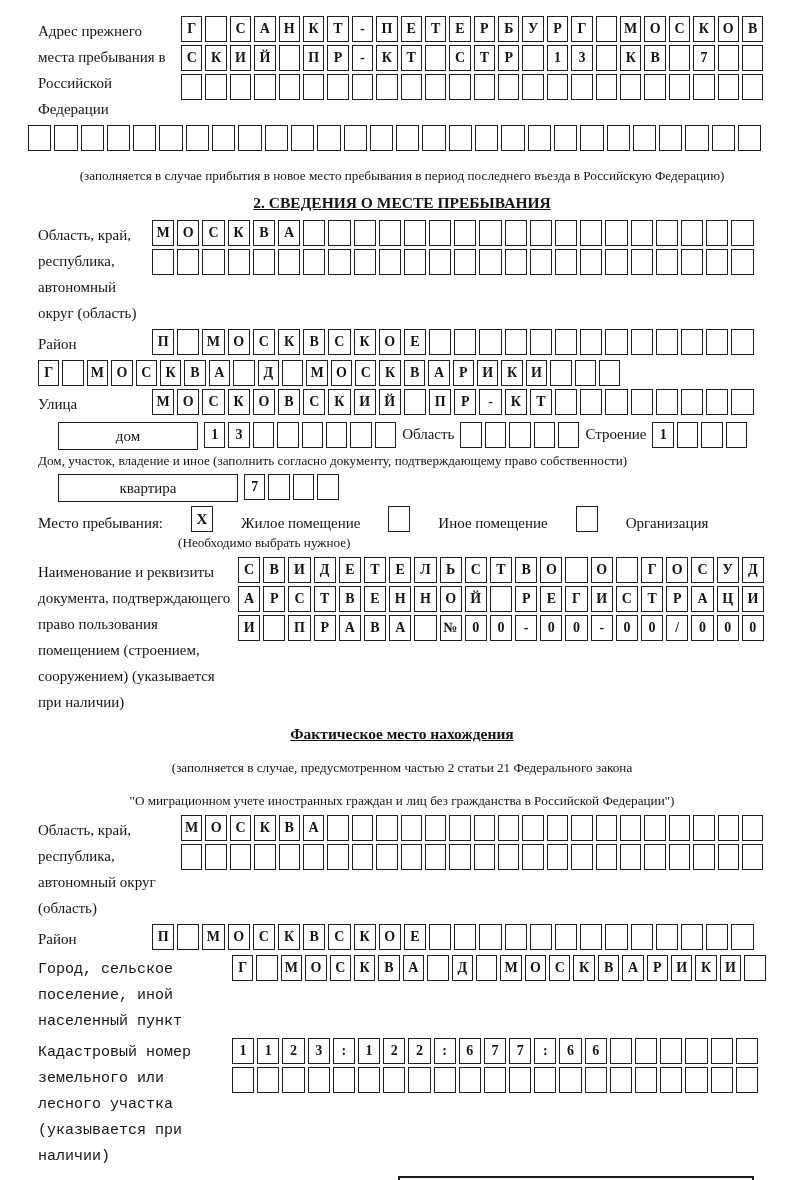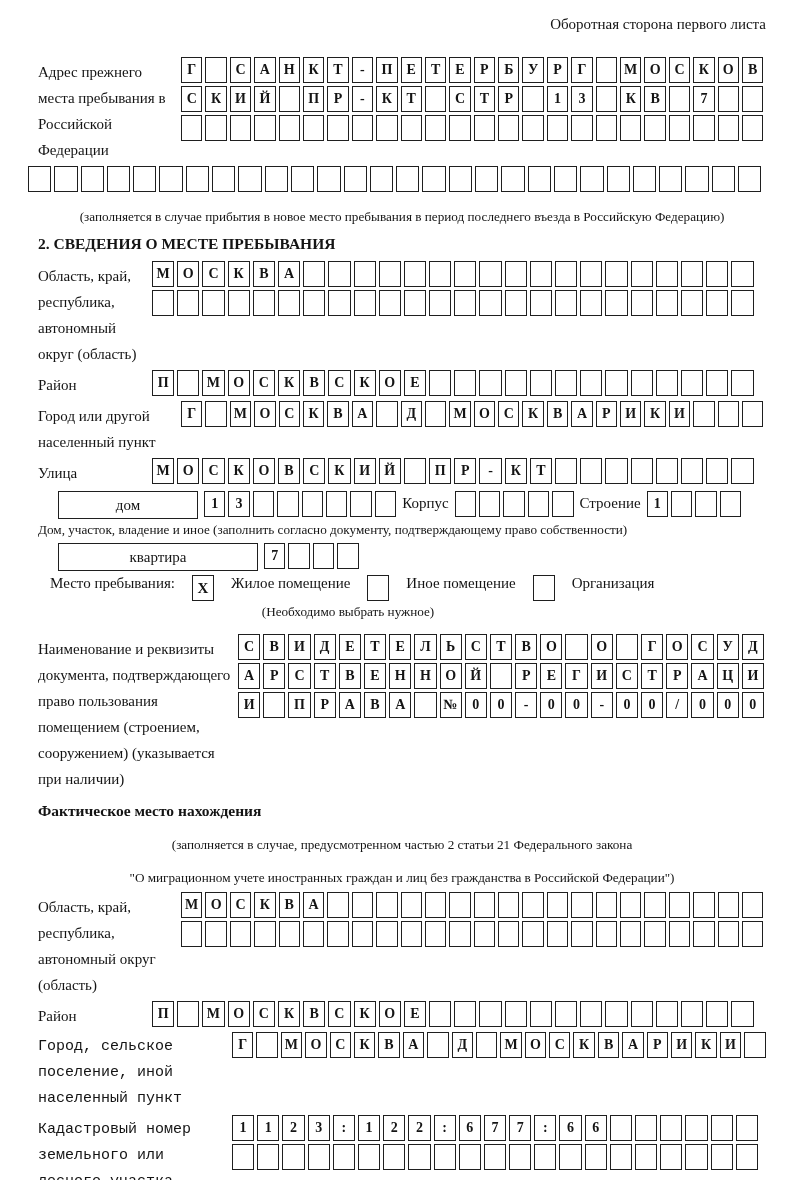--- a/index.html
+++ b/index.html
@@ -26,56 +26,55 @@
     font-size: 14px; font-weight: 600;
   }
   .cw22 .cell { width: 22.2px; }
   .cw23 .cell { width: 23.3px; }
   .fullrow { margin-left: -10px; margin-bottom: 2px; }
 
   .caption { font-size: 13.2px; line-height: 17px; }
   .center { text-align: center; margin-top: 16px; }
   .cap-mb { margin-bottom: 5px; margin-top: 16px; }
 
-  .title { font-size: 15.5px; font-weight: bold; text-align: left; margin: 10px 0 8px 0; }
+  .title { font-size: 15.5px; font-weight: bold; text-align: center; margin: 10px 0 8px 0; text-decoration: underline; }
 
   .domrow { display: flex; align-items: flex-start; margin: 5px 0 2px 20px; gap: 6px; }
   .bigbox {
     border: 1.6px solid #1f1f1f; height: 28px;
     display: flex; align-items: center; justify-content: center;
     font-size: 15px; flex: 0 0 auto;
   }
   .dombox { width: 140px; }
-  .kvbox  { width: 200px; }
+  .kvbox  { width: 180px; }
   .inline-label { font-size: 15px; padding-top: 4px; flex: 0 0 auto; }
   .leftcap { margin: 2px 0 4px 0; }
 
-  .mestorow { display: flex; align-items: flex-start; gap: 17px; margin: 4px 0 2px 12px; }
+  .mestorow { display: flex; align-items: flex-end; gap: 28px; margin: 4px 0 2px 0; }
   .checkbox {
     width: 22px; height: 26px; border: 1.6px solid #1f1f1f; flex: 0 0 auto;
     display: flex; align-items: center; justify-content: center;
     font-size: 15px; font-weight: 600;
   }
-  .choosecap { margin-left: 140px; width: 340px; text-align: center; margin-bottom: 14px; }
+  .choosecap { margin-left: 140px; width: 340px; margin-bottom: 6px; }
 
   .fact-captions { margin-bottom: 6px; }
 
   .stamp-wrap { margin-left: 335px; width: 410px; margin-top: 6px; }
   .stamp-box { margin-left: 25px; width: 356px; height: 172px; border: 2px solid #1f1f1f; }
   .stamp-caption {
     width: 390px; margin: 4px 0 0 8px; text-align: center;
     font-size: 13.4px; line-height: 18px; font-weight: bold;
   }
 </style>
 </head>
 <body>
 
 <div class="page">
 
-  <div class="header-right">Оборотная сторона первого листа</div>
 
   <div class="block">
     <div class="label w143">Адрес прежнего места пребывания в Российской Федерации</div>
     <div class="rows">
       <div class="cells">
           <span class="cell">Г</span>
           <span class="cell"></span>
           <span class="cell">С</span>
           <span class="cell">А</span>
           <span class="cell">Н</span>
@@ -269,21 +268,20 @@
         <span class="cell"></span>
         <span class="cell"></span>
         <span class="cell"></span>
         <span class="cell"></span>
         <span class="cell"></span>
         <span class="cell"></span>
       </div>
   </div>
 
   <div class="block">
-    <div class="label w143">Город или другой населенный пункт</div>
     <div class="cells">
         <span class="cell">Г</span>
         <span class="cell"></span>
         <span class="cell">М</span>
         <span class="cell">О</span>
         <span class="cell">С</span>
         <span class="cell">К</span>
         <span class="cell">В</span>
         <span class="cell">А</span>
         <span class="cell"></span>
@@ -340,21 +338,21 @@
     <span class="cells">
         <span class="cell">1</span>
         <span class="cell">3</span>
         <span class="cell"></span>
         <span class="cell"></span>
         <span class="cell"></span>
         <span class="cell"></span>
         <span class="cell"></span>
         <span class="cell"></span>
       </span>
-    <span class="inline-label">Корпус</span>
+    <span class="inline-label">Область</span>
     <span class="cells">
         <span class="cell"></span>
         <span class="cell"></span>
         <span class="cell"></span>
         <span class="cell"></span>
         <span class="cell"></span>
       </span>
     <span class="inline-label">Строение</span>
     <span class="cells">
         <span class="cell">1</span>

